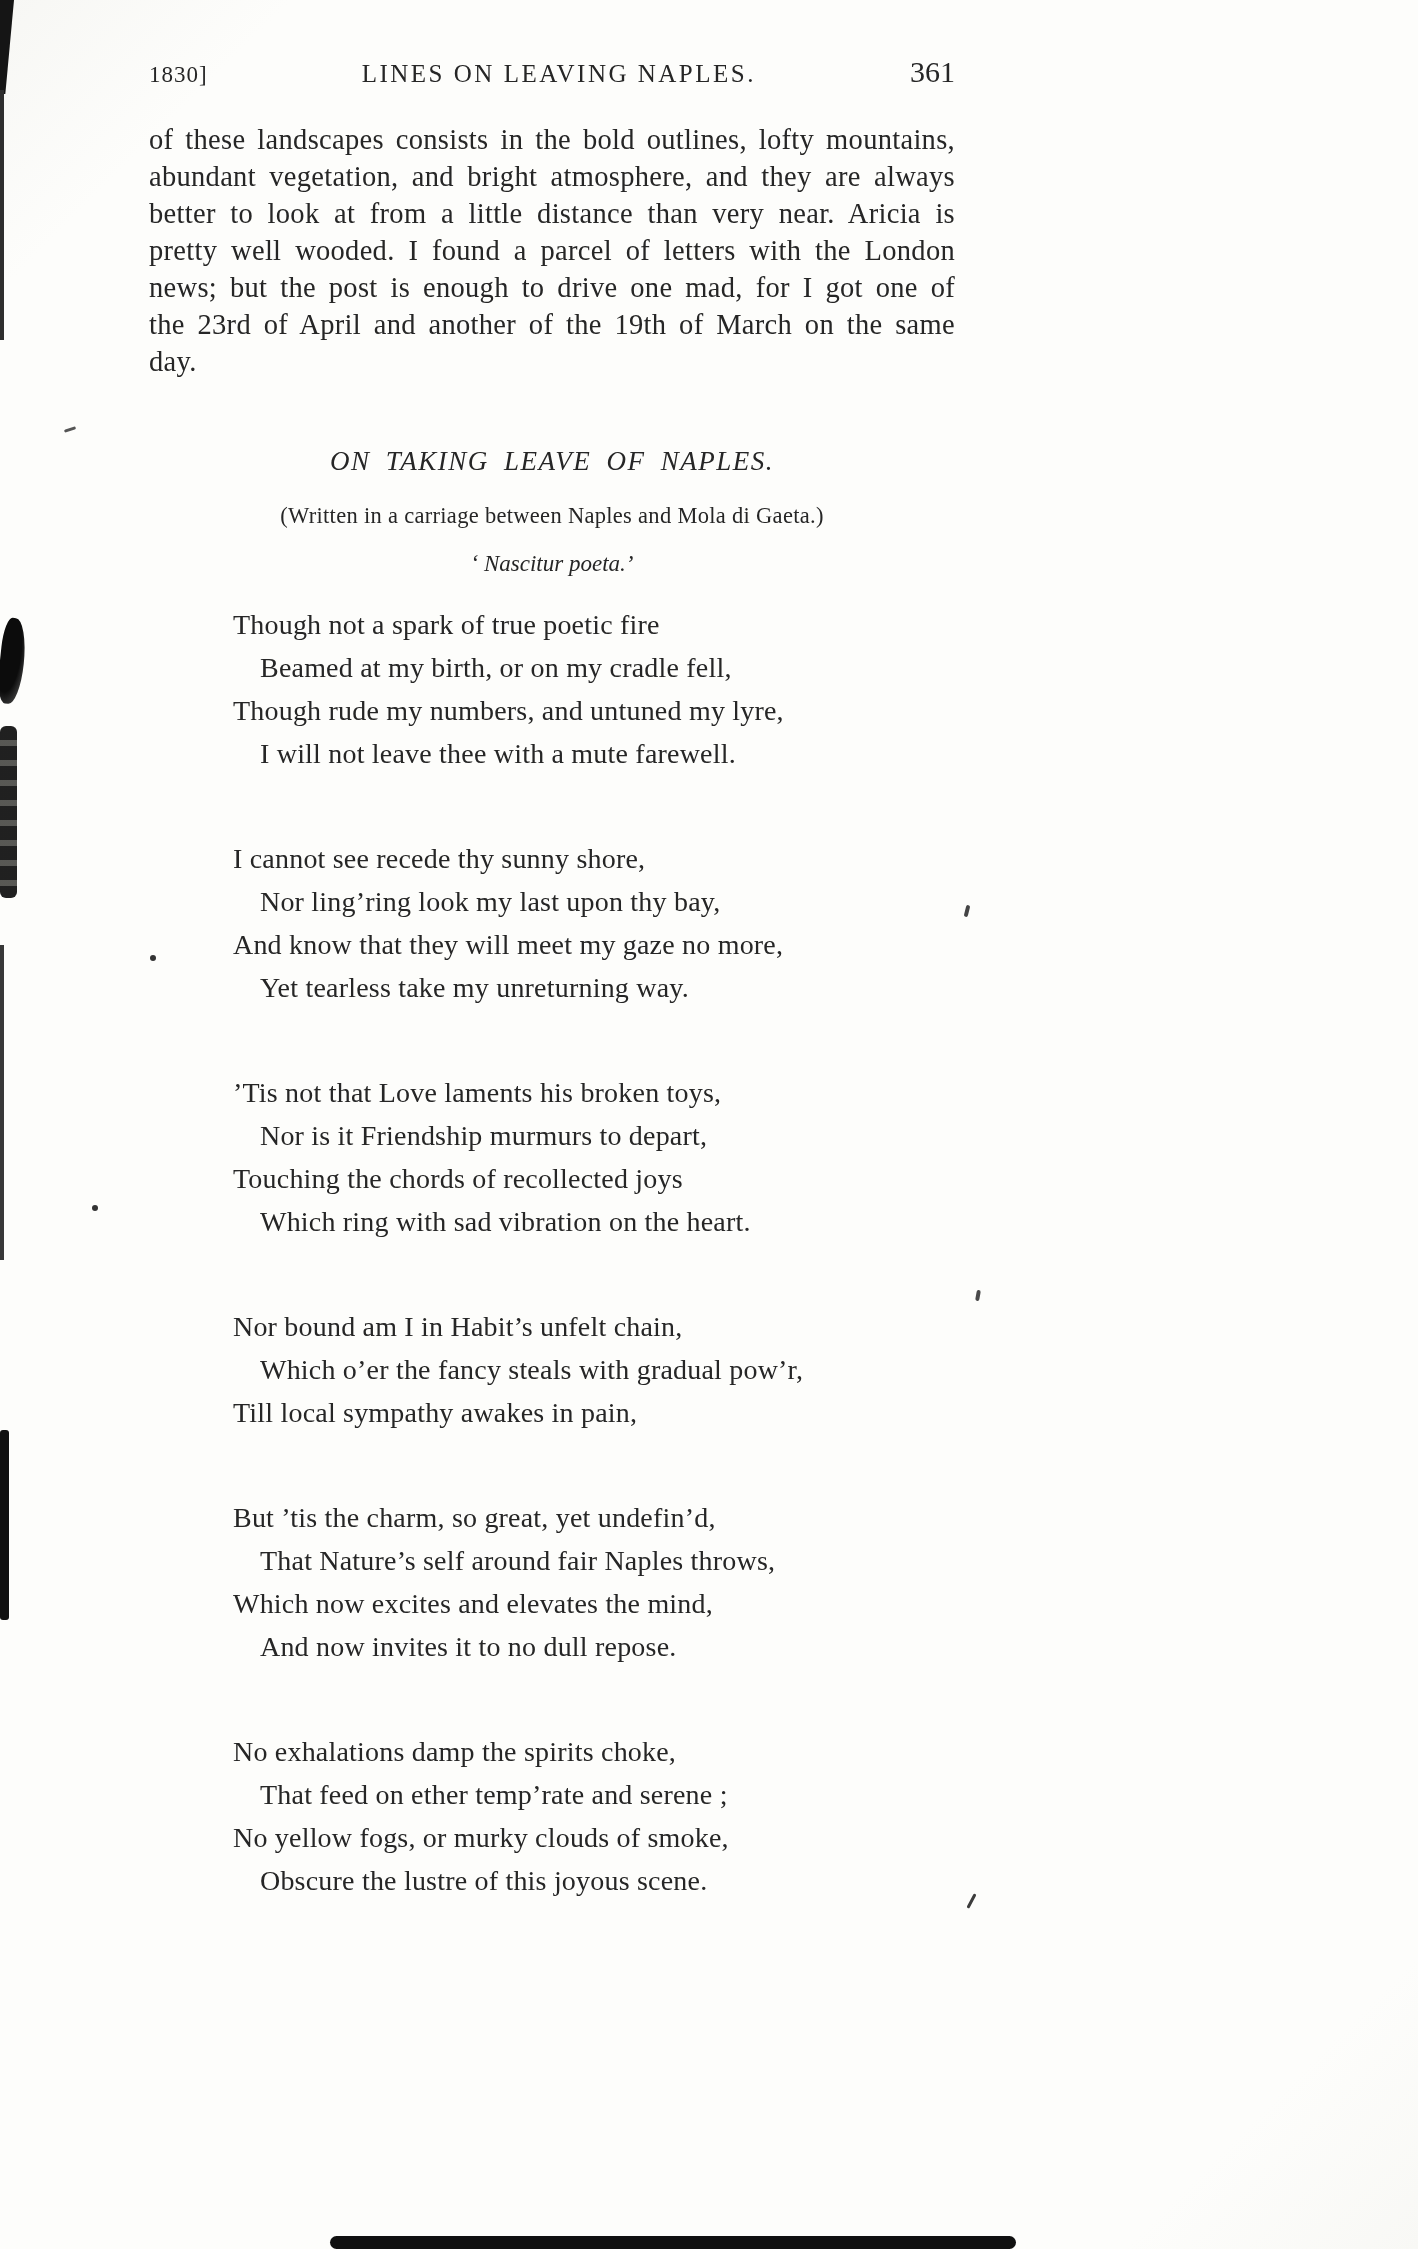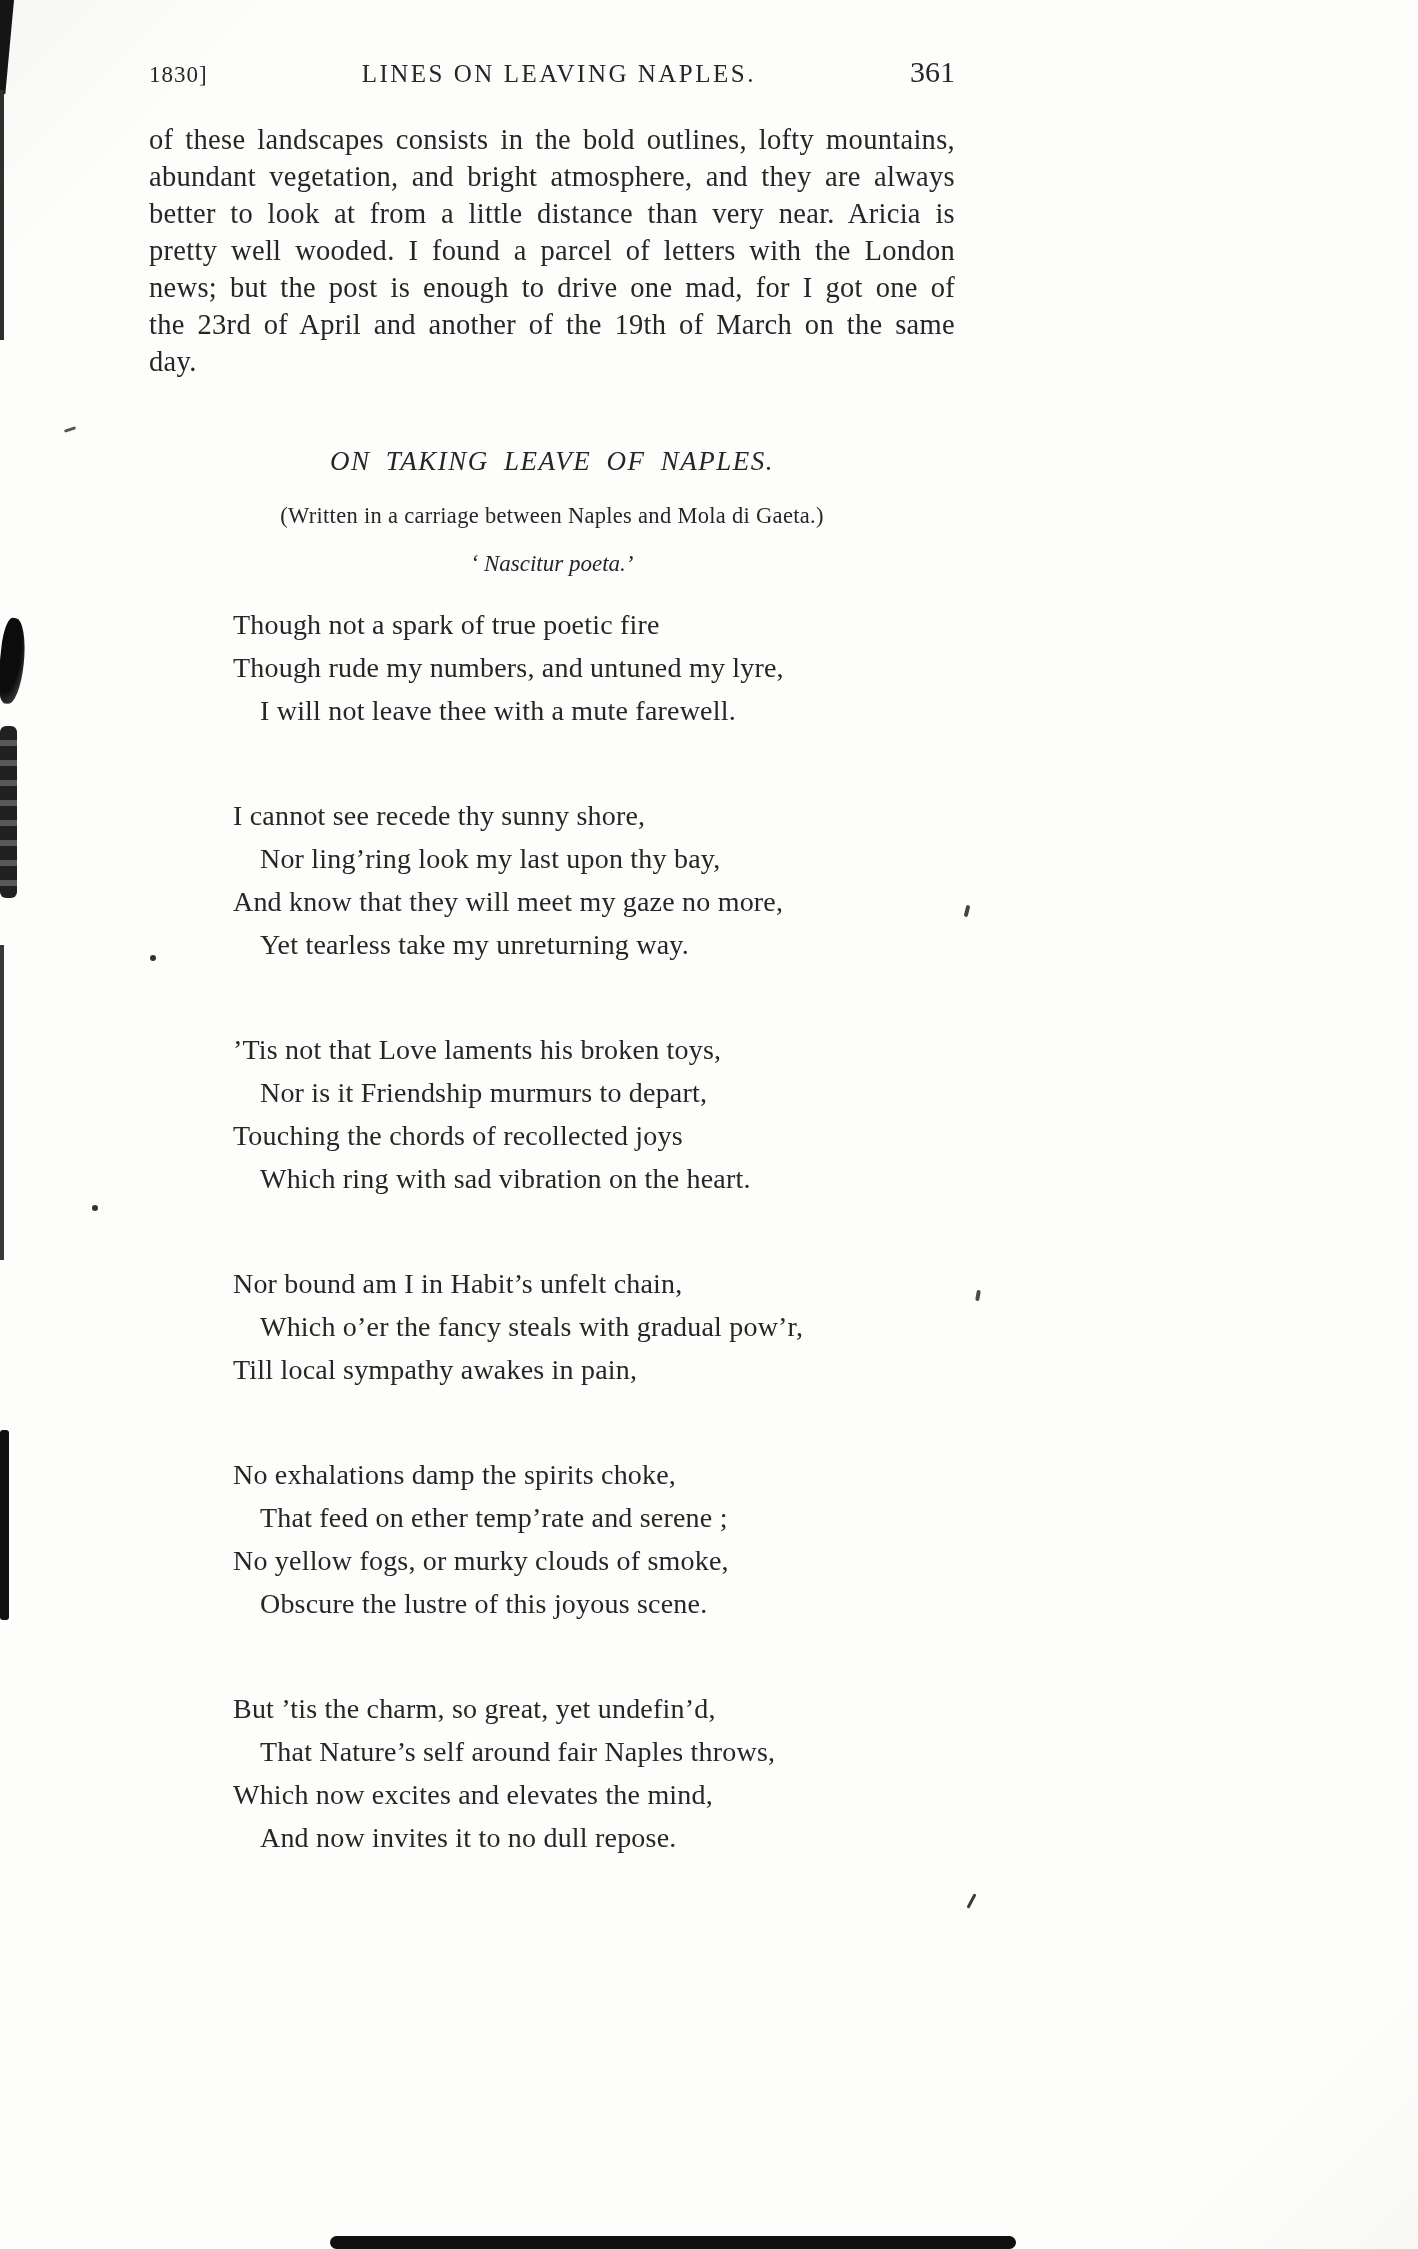--- a/index.html
+++ b/index.html
@@ -151,20 +151,21 @@
 
     <div class="poem">
       <h2 class="poem-title">ON TAKING LEAVE OF NAPLES.</h2>
       <p class="poem-subtitle">(Written in a carriage between Naples and Mola di Gaeta.)</p>
       <p class="poem-epigraph">‘ Nascitur poeta.’</p>
 
       <div class="stanzas">
 
         <div class="stanza">
           <div class="line">Though not a spark of true poetic fire</div>
+          <div class="line indent">Beamed at my birth, or on my cradle fell,</div>
           <div class="line">Though rude my numbers, and untuned my lyre,</div>
           <div class="line indent">I will not leave thee with a mute farewell.</div>
         </div>
 
         <div class="stanza">
           <div class="line">I cannot see recede thy sunny shore,</div>
           <div class="line indent">Nor ling’ring look my last upon thy bay,</div>
           <div class="line">And know that they will meet my gaze no more,</div>
           <div class="line indent">Yet tearless take my unreturning way.</div>
         </div>
@@ -176,29 +177,29 @@
           <div class="line indent">Which ring with sad vibration on the heart.</div>
         </div>
 
         <div class="stanza">
           <div class="line">Nor bound am I in Habit’s unfelt chain,</div>
           <div class="line indent">Which o’er the fancy steals with gradual pow’r,</div>
           <div class="line">Till local sympathy awakes in pain,</div>
         </div>
 
         <div class="stanza">
+          <div class="line">But ’tis the charm, so great, yet undefin’d,</div>
+          <div class="line indent">That Nature’s self around fair Naples throws,</div>
+          <div class="line">Which now excites and elevates the mind,</div>
+          <div class="line indent">And now invites it to no dull repose.</div>
+        </div>
+
+        <div class="stanza">
           <div class="line">No exhalations damp the spirits choke,</div>
           <div class="line indent">That feed on ether temp’rate and serene ;</div>
           <div class="line">No yellow fogs, or murky clouds of smoke,</div>
           <div class="line indent">Obscure the lustre of this joyous scene.</div>
         </div>
 
-        <div class="stanza">
-          <div class="line">But ’tis the charm, so great, yet undefin’d,</div>
-          <div class="line indent">That Nature’s self around fair Naples throws,</div>
-          <div class="line">Which now excites and elevates the mind,</div>
-          <div class="line indent">And now invites it to no dull repose.</div>
-        </div>
-
       </div>
     </div>
   </div>
 </div>
 
 </body></html>

